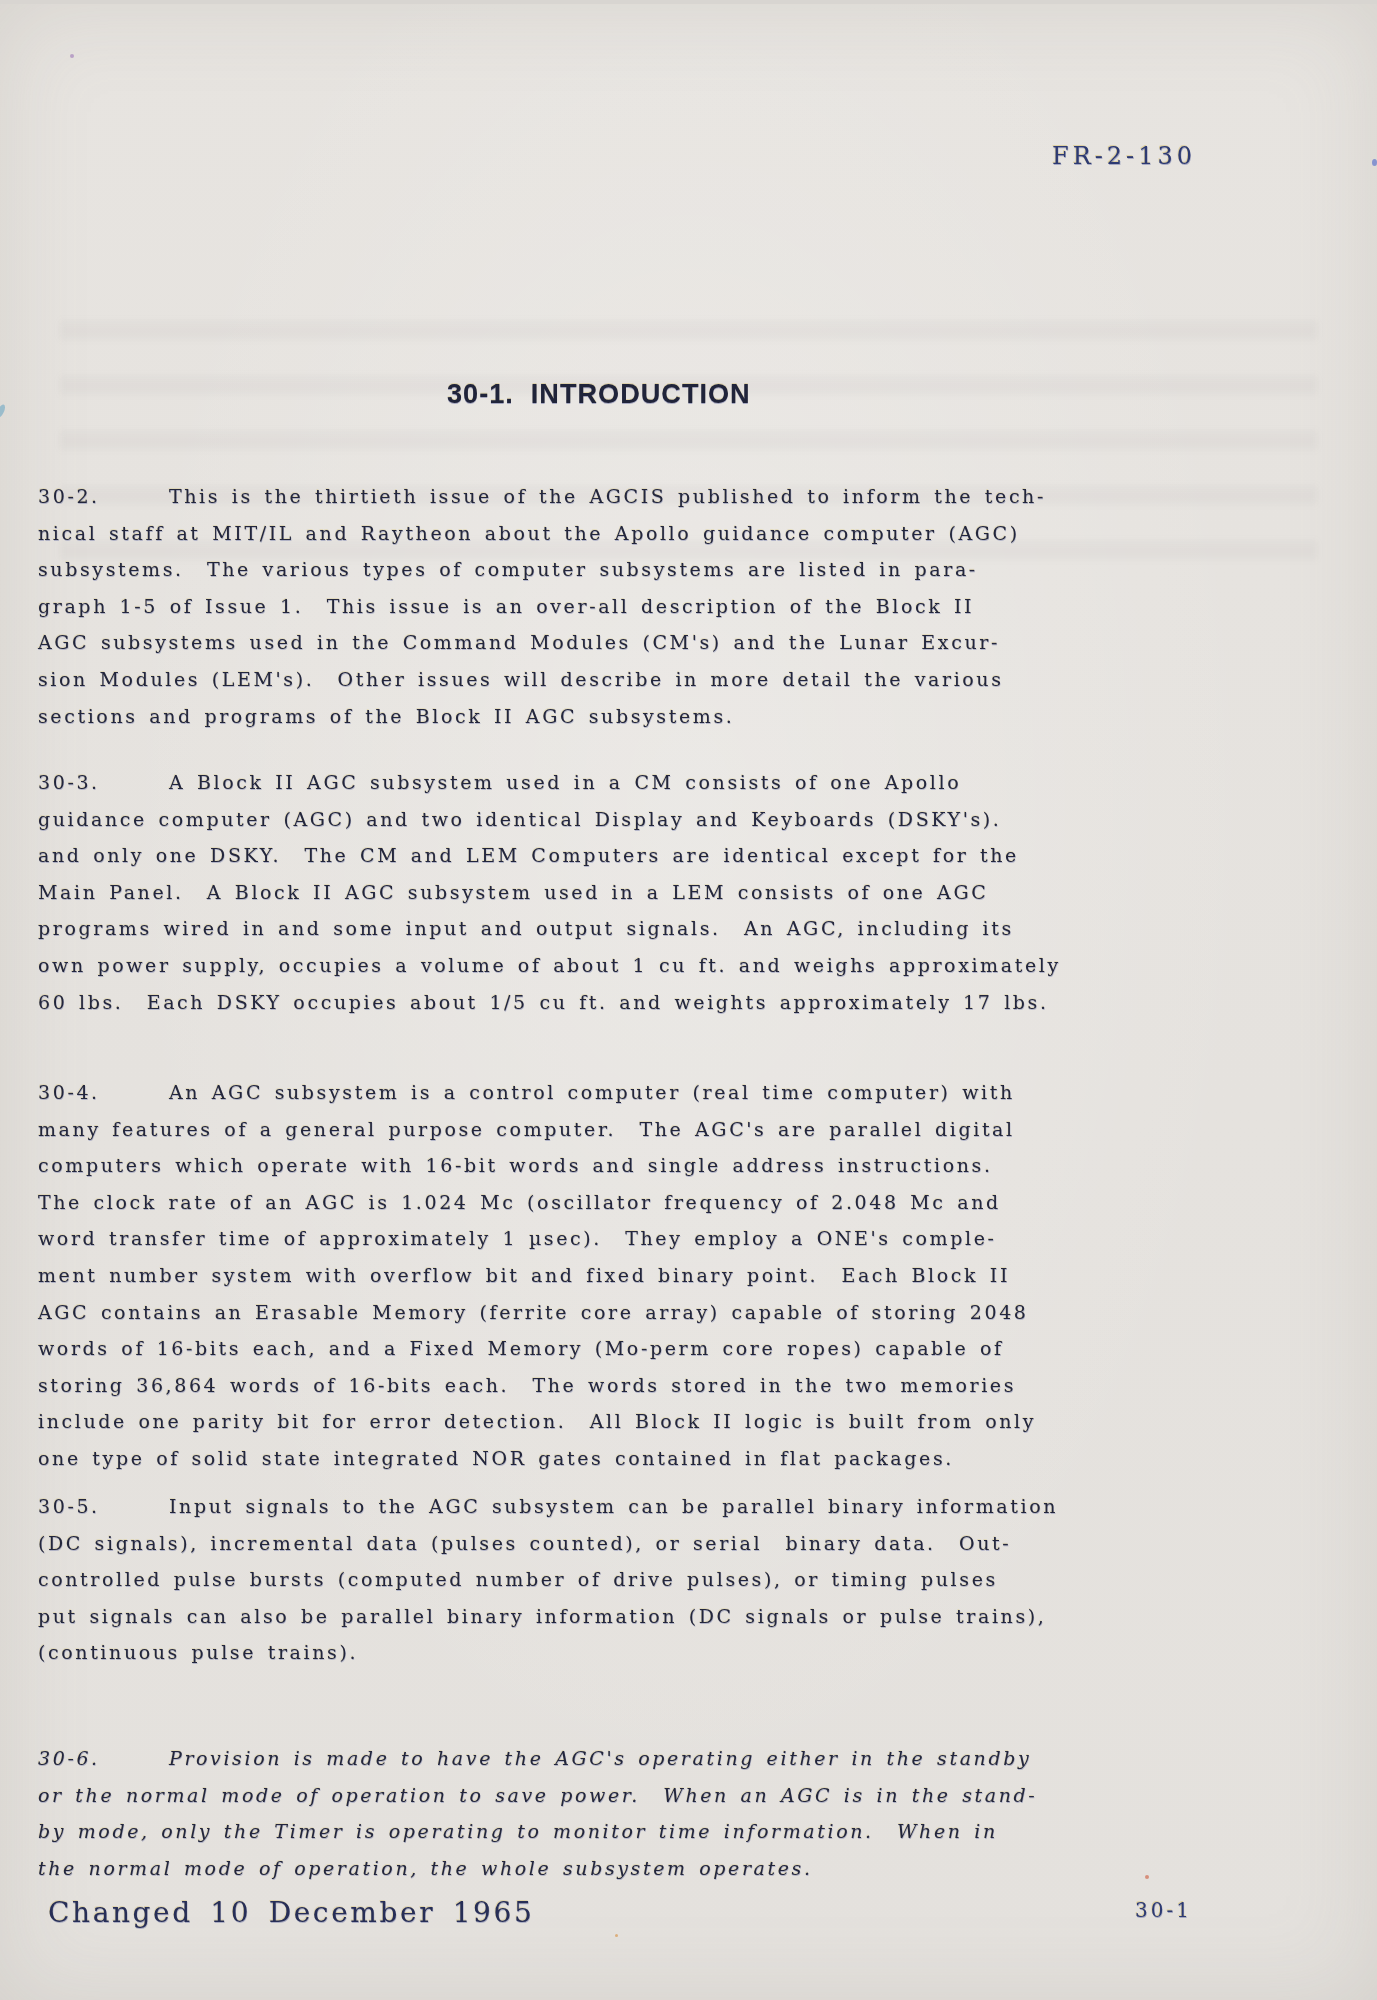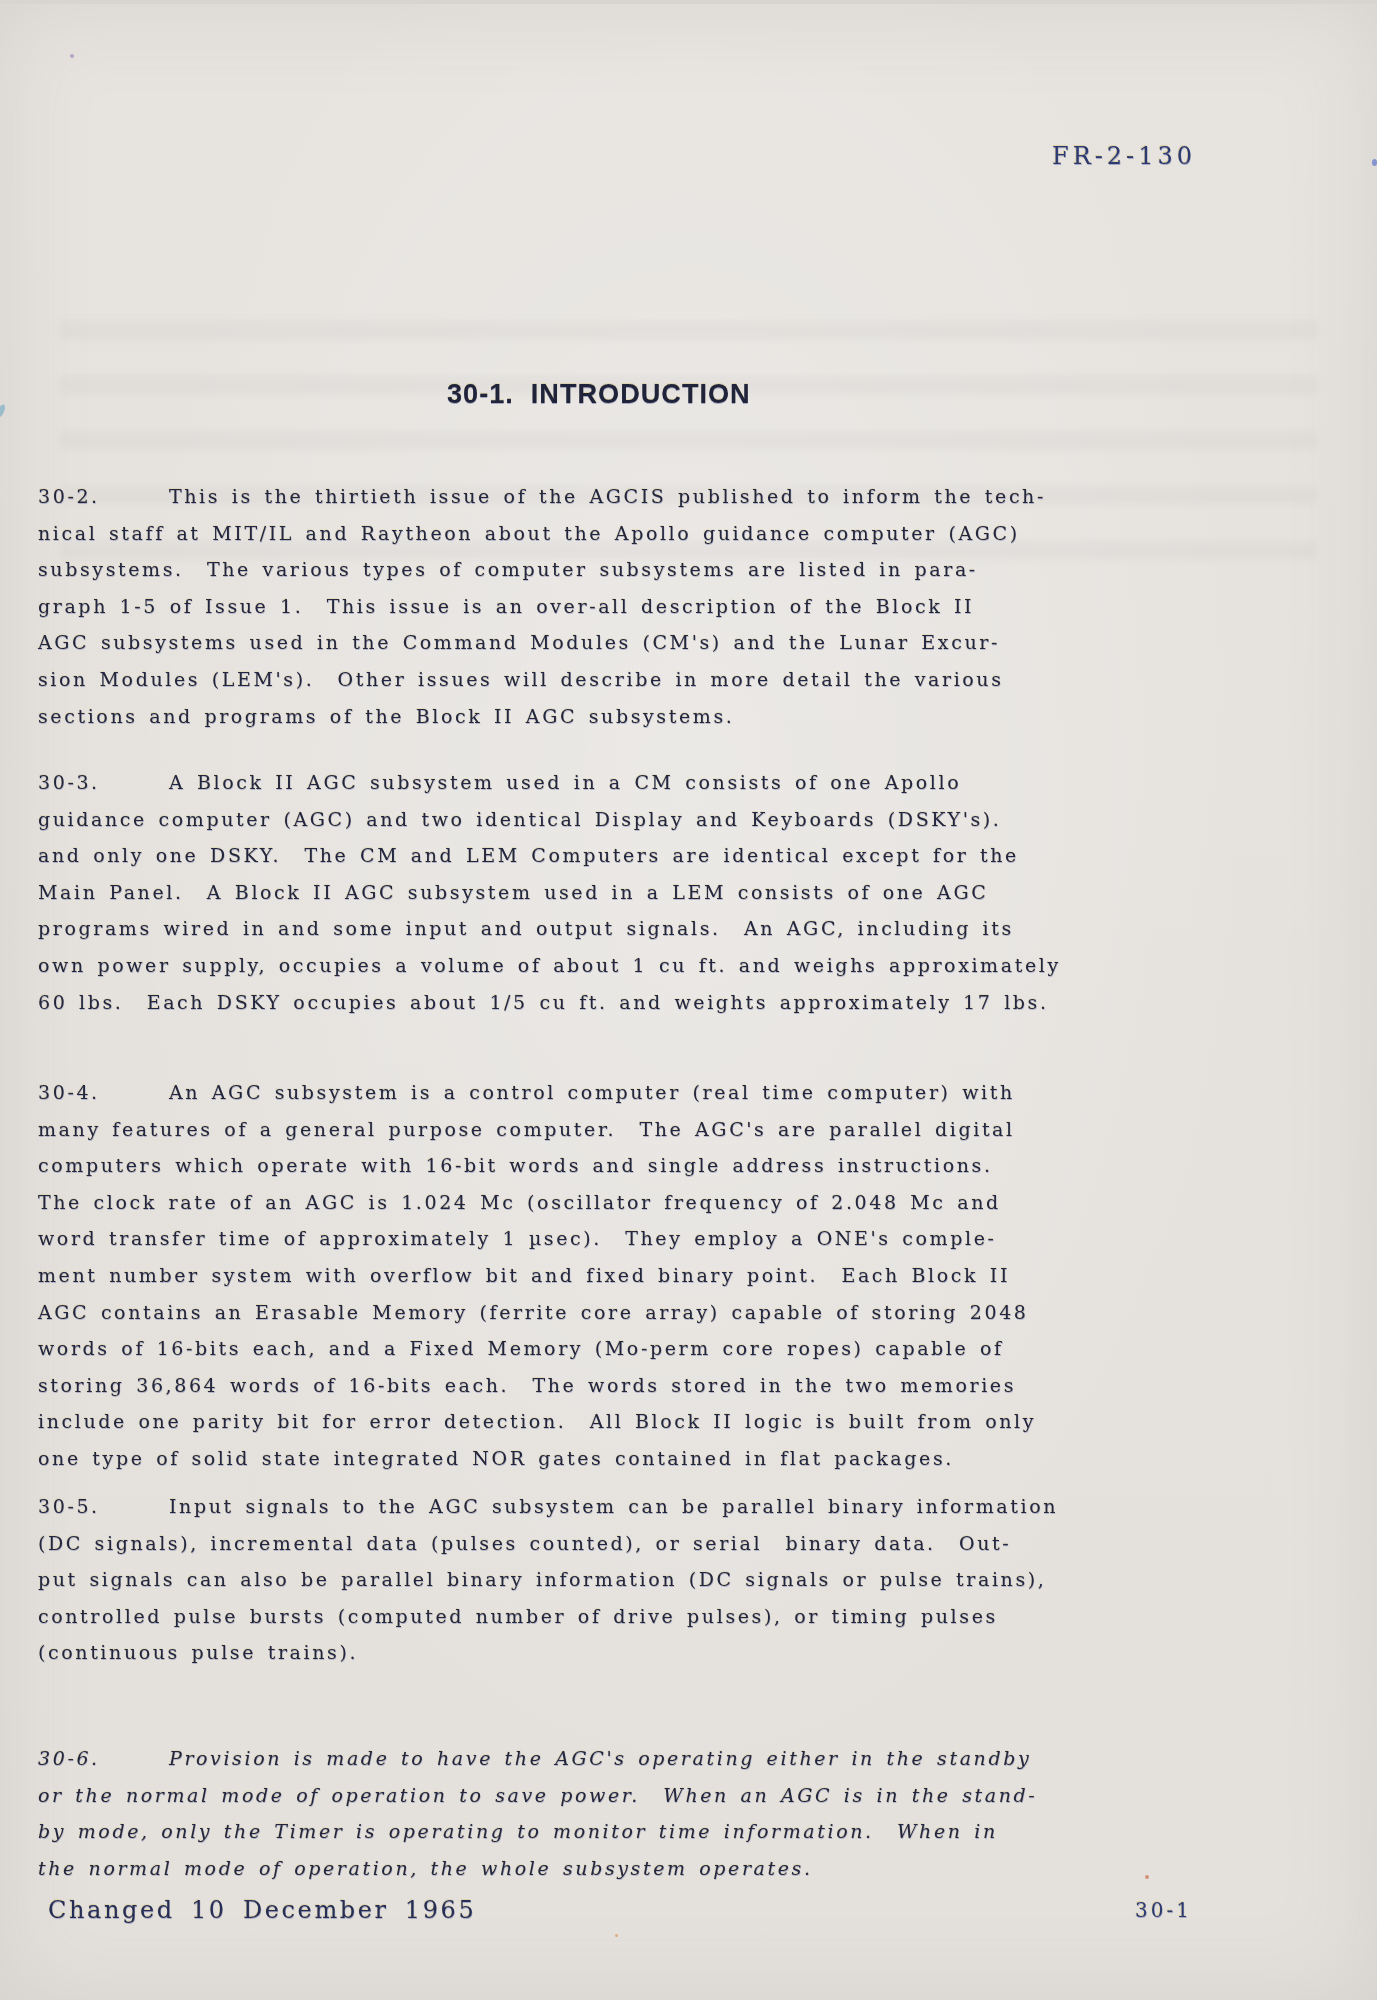--- a/index.html
+++ b/index.html
@@ -76,21 +76,21 @@
     text-shadow: 0.5px 1px 0 rgba(44,56,135,0.28), -0.5px -1px 0 rgba(208,180,62,0.22);
   }
   .pnum {
     display: inline-block;
     width: 131px;
   }
   .footer-left {
     position: absolute;
     left: 48px;
     top: 1892px;
-    font-size: 24px;
+    font-size: 28px;
     letter-spacing: 2.6px;
     word-spacing: 6px;
     color: #272e56;
     text-shadow: 0.5px 1px 0 rgba(44,56,135,0.3), -0.6px -1px 0 rgba(208,180,62,0.3);
     white-space: pre;
   }
   .footer-right {
     position: absolute;
     left: 1135px;
     top: 1894px;
@@ -146,22 +146,22 @@
         <div class="line">ment number system with overflow bit and fixed binary point.  Each Block II</div>
         <div class="line">AGC contains an Erasable Memory (ferrite core array) capable of storing 2048</div>
         <div class="line">words of 16-bits each, and a Fixed Memory (Mo-perm core ropes) capable of</div>
         <div class="line">storing 36,864 words of 16-bits each.  The words stored in the two memories</div>
         <div class="line">include one parity bit for error detection.  All Block II logic is built from only</div>
         <div class="line">one type of solid state integrated NOR gates contained in flat packages.</div>
       </div>
       <div class="para" style="top: 1484px;">
         <div class="line"><span class="pnum">30-5.</span>Input signals to the AGC subsystem can be parallel binary information</div>
         <div class="line">(DC signals), incremental data (pulses counted), or serial  binary data.  Out-</div>
+        <div class="line">controlled pulse bursts (computed number of drive pulses), or timing pulses</div>
         <div class="line">put signals can also be parallel binary information (DC signals or pulse trains),</div>
-        <div class="line">controlled pulse bursts (computed number of drive pulses), or timing pulses</div>
         <div class="line">(continuous pulse trains).</div>
       </div>
       <div class="para" style="top: 1736px; font-style: italic;">
         <div class="line"><span class="pnum">30-6.</span>Provision is made to have the AGC's operating either in the standby</div>
         <div class="line">or the normal mode of operation to save power.  When an AGC is in the stand-</div>
         <div class="line">by mode, only the Timer is operating to monitor time information.  When in</div>
         <div class="line">the normal mode of operation, the whole subsystem operates.</div>
       </div>
     </div>
 

